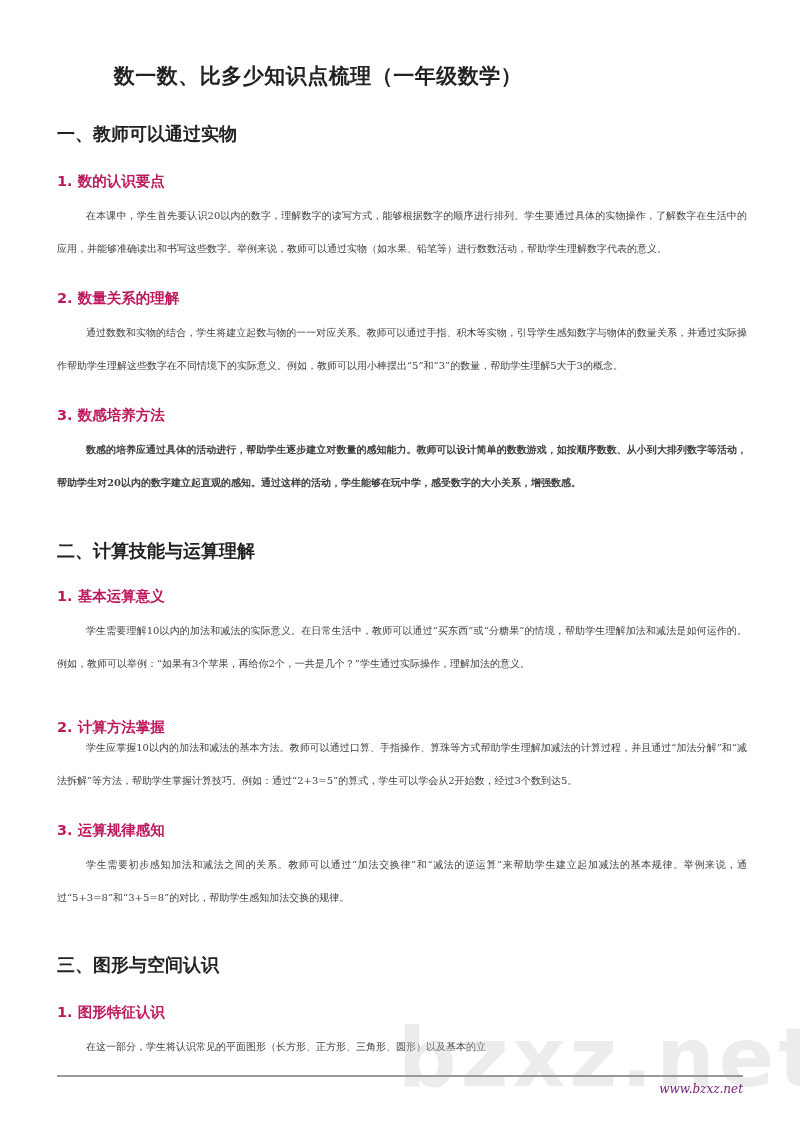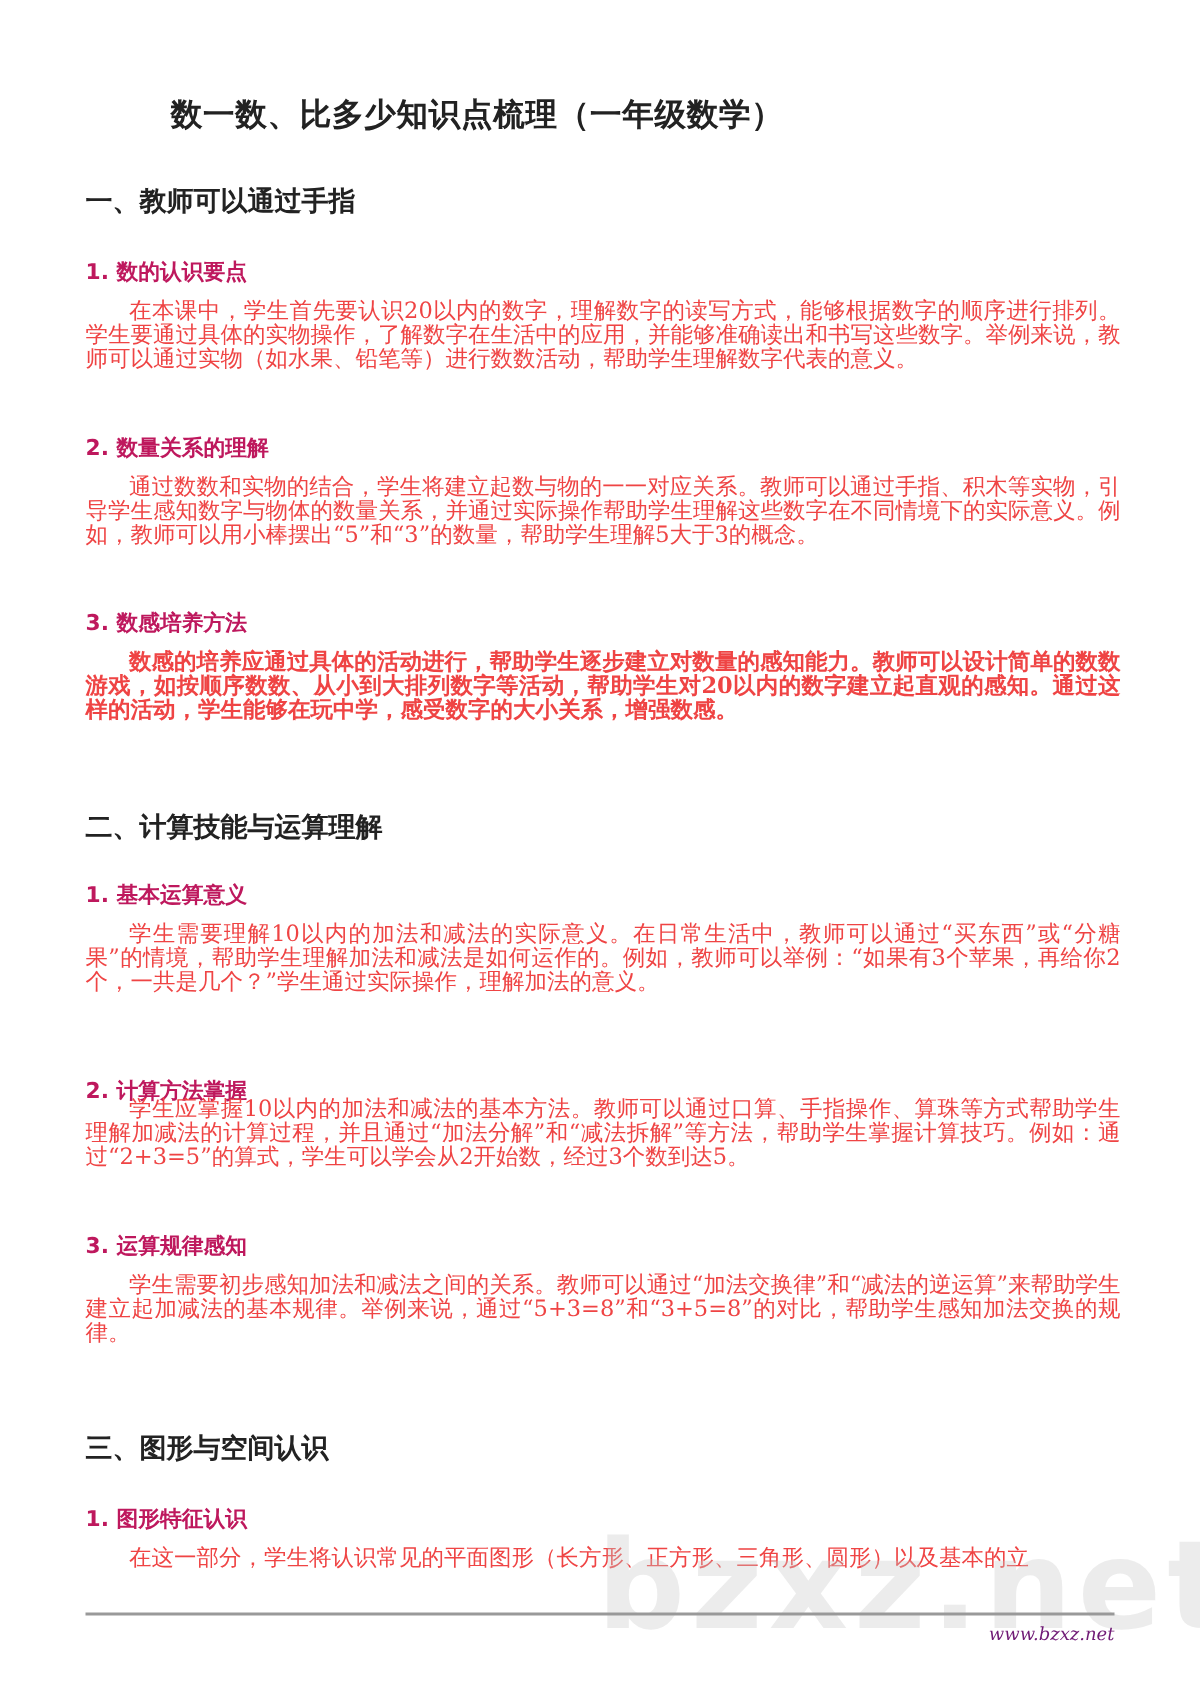--- a/index.html
+++ b/index.html
@@ -6,35 +6,35 @@
   body { width: 800px; height: 1130px; position: relative; overflow: hidden;
          font-family: "DejaVu Serif", "Liberation Serif", serif; color: #333; }
   .page { position: absolute; left: 0; top: 0; width: 800px; height: 1130px; }
   .title { position: absolute; top: 62px; left: 0; width: 636px; text-align: center;
            font-family: "DejaVu Sans", "Liberation Sans", sans-serif;
            font-size: 21px; font-weight: bold; color: #222; letter-spacing: 0.5px; }
   .h1 { position: absolute; left: 57px; font-family: "DejaVu Sans", "Liberation Sans", sans-serif;
         font-size: 18px; font-weight: bold; color: #222; }
   .h2 { position: absolute; left: 57px; font-family: "DejaVu Sans", "Liberation Sans", sans-serif;
         font-size: 14.5px; font-weight: bold; color: #be185d; }
-  .para { position: absolute; left: 57px; width: 690px; font-size: 15px; line-height: 16px;
-          color: #ef4444; text-indent: 29px; text-align: justify; }
+  .para { position: absolute; left: 57px; width: 690px; font-size: 10px; line-height: 33px;
+          color: #404040; text-indent: 29px; text-align: justify; }
   .footer-rule { position: absolute; left: 57px; top: 1075px; width: 686px; height: 2px; background: #999; }
   .footer-url { position: absolute; right: 57px; top: 1082px; font-style: italic;
                 font-family: "DejaVu Serif", "Liberation Serif", serif; font-size: 12px; color: #701a75; }
   .watermark { position: absolute; left: 398px; top: 982px; font-family: "DejaVu Sans", "Liberation Sans", sans-serif;
                font-size: 82px; font-weight: bold; color: rgba(200,200,200,0.35); letter-spacing: 4px; pointer-events: none; margin-top: 28px; }
 </style>
 </head>
 <body>
 
 <div class="page">
   <div class="title">数一数、比多少知识点梳理（一年级数学）</div>
 
-  <div class="h1" style="top:122px;">一、教师可以通过手指</div>
+  <div class="h1" style="top:122px;">一、教师可以通过实物</div>
   <div class="h2" style="top:172px;">1. 数的认识要点</div>
   <div class="para" style="top:199px;">在本课中，学生首先要认识20以内的数字，理解数字的读写方式，能够根据数字的顺序进行排列。学生要通过具体的实物操作，了解数字在生活中的应用，并能够准确读出和书写这些数字。举例来说，教师可以通过实物（如水果、铅笔等）进行数数活动，帮助学生理解数字代表的意义。</div>
 
   <div class="h2" style="top:289px;">2. 数量关系的理解</div>
   <div class="para" style="top:316px;">通过数数和实物的结合，学生将建立起数与物的一一对应关系。教师可以通过手指、积木等实物，引导学生感知数字与物体的数量关系，并通过实际操作帮助学生理解这些数字在不同情境下的实际意义。例如，教师可以用小棒摆出“5”和“3”的数量，帮助学生理解5大于3的概念。</div>
 
   <div class="h2" style="top:406px;">3. 数感培养方法</div>
   <div class="para" style="top:433px;font-weight:bold;">数感的培养应通过具体的活动进行，帮助学生逐步建立对数量的感知能力。教师可以设计简单的数数游戏，如按顺序数数、从小到大排列数字等活动，帮助学生对20以内的数字建立起直观的感知。通过这样的活动，学生能够在玩中学，感受数字的大小关系，增强数感。</div>
 
   <div class="h1" style="top:539px;">二、计算技能与运算理解</div>

